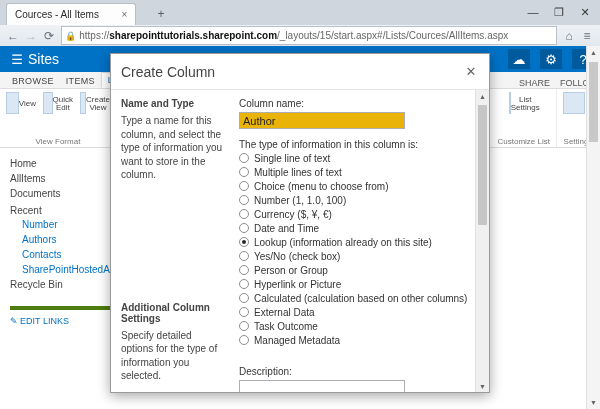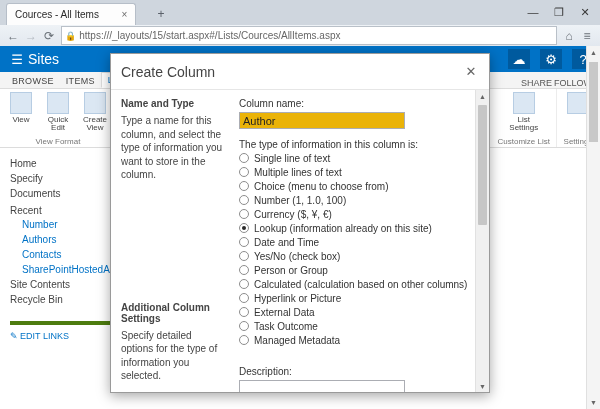--- a/index.html
+++ b/index.html
@@ -176,43 +176,43 @@
   }
   .ribbon-tab.active {
     background: #fff;
     border: 1px solid #dcdcdc;
     border-bottom: 1px solid #fff;
     color: #0072c6;
   }
   .ribbon-right {
     margin-left: auto;
     display: flex;
-    gap: 2px;
-    padding-right: 8px;
+    gap: 10px;
+    padding-right: 2px;
     color: #555;
   }
   .ribbon-body {
     height: 58px;
     background: #fff;
     border-bottom: 1px solid #dcdcdc;
     display: flex;
     font-size: 8px;
     color: #444;
     position: relative;
   }
   .ribbon-group {
     padding: 3px 6px 0 6px;
     border-right: 1px solid #ececec;
     display: flex;
     flex-direction: column;
     align-items: center;
     min-width: 30px;
   }
   .rg-items { display: flex; gap: 7px; }
-  .rg-item { display: flex; flex-direction: column; align-items: center; width: 30px; }
+  .rg-item { display: flex; flex-direction: row; align-items: center; width: 30px; }
   .rg-icon {
     width: 20px; height: 20px;
     background: #dbe7f3;
     border: 1px solid #b7cde3;
     margin-bottom: 2px;
   }
   .rg-label { text-align: center; line-height: 1.05; font-size: 8px; }
   .rg-title {
     margin-top: auto;
     font-size: 8px;
@@ -425,20 +425,21 @@
         <div class="win-btn close">✕</div>
       </div>
     </div>
     <div class="navbar">
       <div class="nav-ico">←</div>
       <div class="nav-ico disabled">→</div>
       <div class="nav-ico">⟳</div>
       <div class="urlbar">
         <span class="lock-ico">🔒</span>
         <span class="url-rest">https://</span>
+        <span class="url-host">sharepointtutorials.sharepoint.com</span>
         <span class="url-rest">/_layouts/15/start.aspx#/Lists/Cources/AllItems.aspx</span>
       </div>
       <div class="nav-ico">⌂</div>
       <div class="nav-ico">≡</div>
     </div>
   </div>
 
   <div class="sp-page">
 
     <div class="suite-bar">
@@ -504,28 +505,27 @@
             <div class="rg-icon"></div>
           </div>
         </div>
         <div class="rg-title">Settings</div>
       </div>
     </div>
 
     <div class="sp-body">
       <div class="sp-left">
         <div class="nav-link">Home</div>
-        <div class="nav-link">Specify</div>
+        <div class="nav-link">AllItems</div>
         <div class="nav-link">Documents</div>
         <div class="nav-head">Recent</div>
         <div class="nav-sub">Number</div>
         <div class="nav-sub">Authors</div>
         <div class="nav-sub">Contacts</div>
         <div class="nav-sub">SharePointHostedApp</div>
-        <div class="nav-link">Site Contents</div>
         <div class="nav-link">Recycle Bin</div>
         <div class="edit-links">
           <span>✎</span>
           <span>EDIT LINKS</span>
         </div>
       </div>
       <div class="sp-right"></div>
     </div>
   </div>
 
@@ -573,42 +573,42 @@
         </div>
         <div class="radio-row">
           <span class="radio"></span>
           <span>Number (1, 1.0, 100)</span>
         </div>
         <div class="radio-row">
           <span class="radio"></span>
           <span>Currency ($, ¥, €)</span>
         </div>
         <div class="radio-row">
+          <span class="radio"></span>
+          <span>Date and Time</span>
+        </div>
+        <div class="radio-row">
           <span class="radio checked"></span>
           <span>Lookup (information already on this site)</span>
         </div>
         <div class="radio-row">
           <span class="radio"></span>
-          <span>Date and Time</span>
-        </div>
-        <div class="radio-row">
-          <span class="radio"></span>
           <span>Yes/No (check box)</span>
         </div>
         <div class="radio-row">
           <span class="radio"></span>
           <span>Person or Group</span>
         </div>
         <div class="radio-row">
           <span class="radio"></span>
+          <span>Hyperlink or Picture</span>
+        </div>
+        <div class="radio-row">
+          <span class="radio"></span>
           <span>Calculated (calculation based on other columns)</span>
-        </div>
-        <div class="radio-row">
-          <span class="radio"></span>
-          <span>Hyperlink or Picture</span>
         </div>
         <div class="radio-row">
           <span class="radio"></span>
           <span>External Data</span>
         </div>
         <div class="radio-row">
           <span class="radio"></span>
           <span>Task Outcome</span>
         </div>
         <div class="radio-row">

